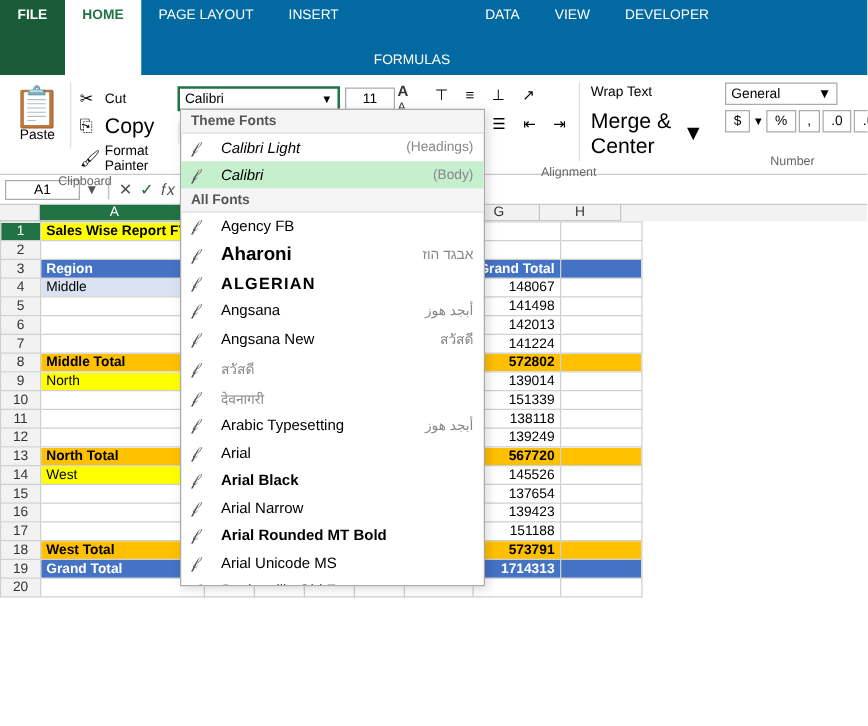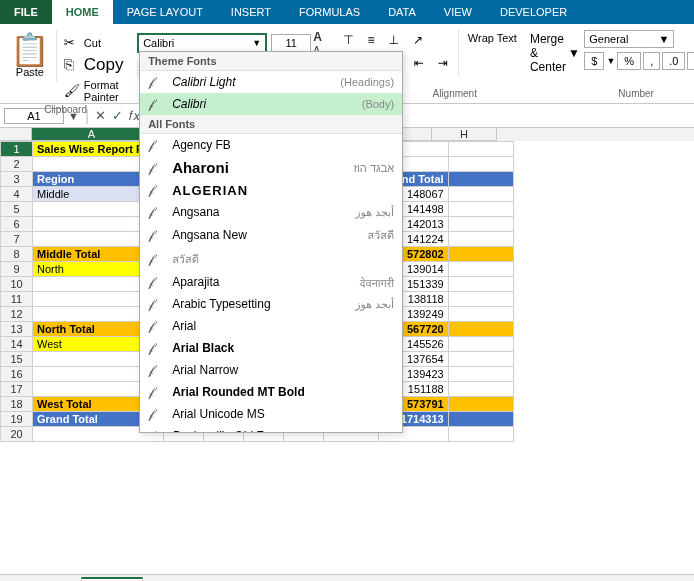--- a/index.html
+++ b/index.html
@@ -127,21 +127,21 @@
     .cell-f { width: 55px; }
     .cell-g { width: 65px; }
     .cell-h { width: 65px; }
     .cell-right { text-align: right; }
 
     
     .font-dropdown {
       position: absolute;
       top: 100%;
       left: 0;
-      width: 264px;
+      width: 244px;
       background: #fff;
       border: 1px solid #ababab;
       box-shadow: 2px 2px 8px rgba(0,0,0,0.15);
       z-index: 1000;
       font-size: 12px;
     }
     .font-dropdown-section-header {
       background: #f5f5f5;
       padding: 3px 8px;
       font-size: 11px;
@@ -210,21 +210,21 @@
   </style>
 </head>
 <body>
 
 <div class="ribbon">
   <div style="display:flex;">
     <div class="ribbon-tab active" style="background:#1a5c38;color:#fff;font-weight:700;">FILE</div>
     <div class="ribbon-tab" style="background:#fff;color:#217346;font-weight:700;">HOME</div>
     <div class="ribbon-tab" style="color:#fff;">PAGE LAYOUT</div>
     <div class="ribbon-tab" style="color:#fff;">INSERT</div>
-    <div class="ribbon-tab" style="color:#fff;">FORMULAS</div>
+    <div class="ribbon-tab" style="color:#fff;margin-top:36px;">FORMULAS</div>
     <div class="ribbon-tab" style="color:#fff;">DATA</div>
     <div class="ribbon-tab" style="color:#fff;">VIEW</div>
     <div class="ribbon-tab" style="color:#fff;">DEVELOPER</div>
   </div>
 </div>
 
 <div class="ribbon-body">
 
   <div class="ribbon-section-wrap">
     <div style="display:flex;align-items:flex-start;padding:4px 4px 0 4px;flex:1;">
@@ -296,21 +296,20 @@
                 <span class="font-icon">𝒻</span>
                 <span class="font-name">Angsana New</span>
                 <span class="font-preview">สวัสดี</span>
               </div>
               <div class="font-item">
                 <span class="font-icon">𝒻</span>
                 <span class="font-preview">สวัสดี</span>
               </div>
               <div class="font-item">
                 <span class="font-icon">𝒻</span>
-                <span class="font-name">Aparajita</span>
                 <span class="font-preview">देवनागरी</span>
               </div>
               <div class="font-item">
                 <span class="font-icon">𝒻</span>
                 <span class="font-name">Arabic Typesetting</span>
                 <span class="font-preview" style="direction:rtl;">أبجد هوز</span>
               </div>
               <div class="font-item">
                 <span class="font-icon">𝒻</span>
                 <span class="font-name">Arial</span>
@@ -370,23 +369,23 @@
           <span class="align-btn">↗</span>
         </div>
         <div style="display:flex;gap:2px;">
           <span class="align-btn">☰</span>
           <span class="align-btn">≡</span>
           <span class="align-btn">☰</span>
           <span class="align-btn">⇤</span>
           <span class="align-btn">⇥</span>
         </div>
       </div>
-      <div style="display:flex;flex-direction:row;gap:3px;border-left:1px solid #e0e0e0;padding-left:4px;">
+      <div style="display:flex;flex-direction:column;gap:3px;border-left:1px solid #e0e0e0;padding-left:4px;">
         <div class="wrap-btn" style="font-size:11px;white-space:nowrap;">Wrap Text</div>
-        <div class="wrap-btn" style="font-size:12px;display:flex;align-items:center;gap:2px;">
+        <div class="wrap-btn" style="font-size:17px;display:flex;align-items:center;gap:2px;">
           <span>Merge &amp; Center</span>
           <span>▼</span>
         </div>
       </div>
     </div>
     <div class="group-label">Alignment</div>
   </div>
 
   <div class="ribbon-section-wrap" style="min-width:100px;">
     <div style="padding:4px 6px;">

